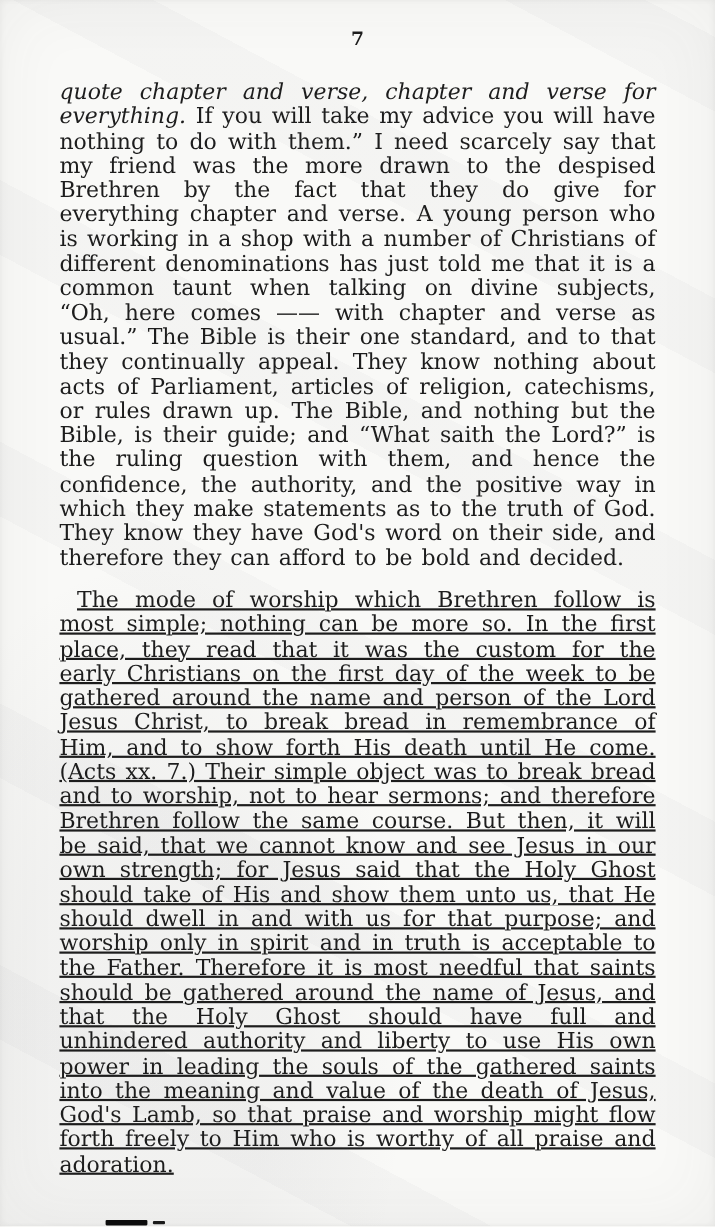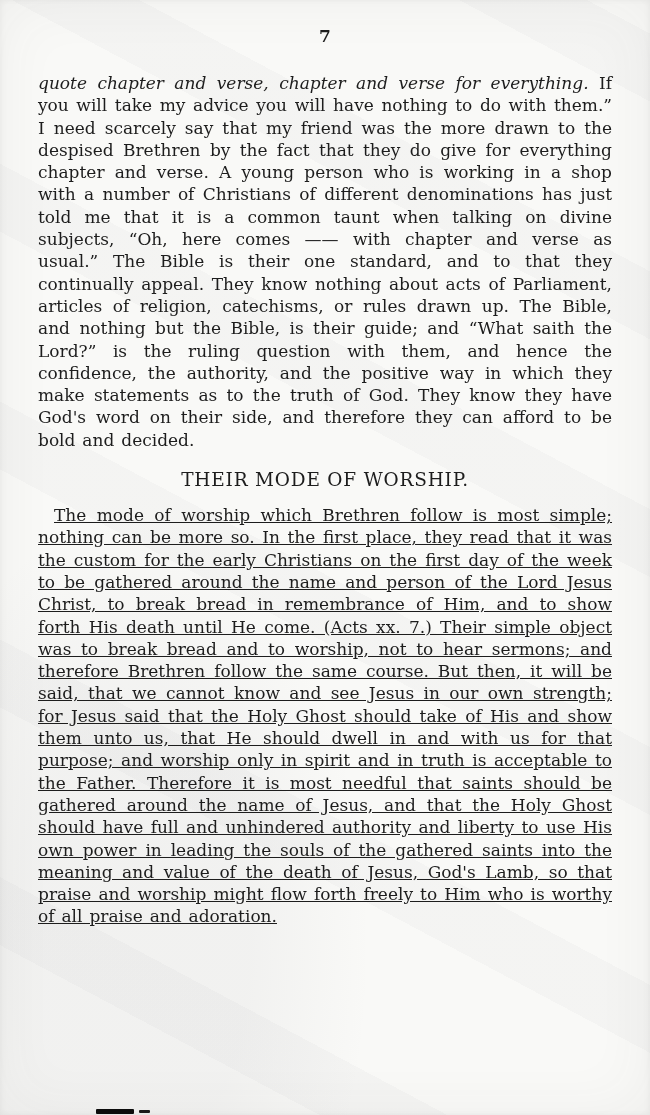--- a/index.html
+++ b/index.html
@@ -22,25 +22,25 @@
     padding: 26px 38px 0 38px;
     z-index: 2;
   }
   .page-number {
     text-align: center;
     font-weight: bold;
     font-size: 17px;
     margin: 0 0 26px 0;
   }
   .body-text {
-    font-size: 17px;
+    font-size: 20px;
     line-height: 22.3px;
     text-align: justify;
     word-spacing: 0.09em;
-    margin: 0;
+    margin: 16px;
   }
   .para1 {
     margin-bottom: 14px;
   }
   .italic-lead {
     font-style: italic;
   }
   .section-heading {
     text-align: center;
     font-size: 18.5px;
@@ -90,20 +90,19 @@
 <body>
 
 <div class="page">
   <div class="watermark"></div>
 
   <div class="content">
     <div class="page-number">7</div>
 
     <p class="body-text para1"><span class="italic-lead">quote chapter and verse, chapter and verse for everything.</span> <span>If you will take my advice you will have nothing to do with them.” I need scarcely say that my friend was the more drawn to the despised Brethren by the fact that they do give for everything chapter and verse. A young person who is working in a shop with a number of Christians of different denominations has just told me that it is a common taunt when talking on divine subjects, “Oh, here comes —— with chapter and verse as usual.” The Bible is their one standard, and to that they continually appeal. They know nothing about acts of Parliament, articles of religion, catechisms, or rules drawn up. The Bible, and nothing but the Bible, is their guide; and “What saith the Lord?” is the ruling question with them, and hence the confidence, the authority, and the positive way in which they make statements as to the truth of God. They know they have God's word on their side, and therefore they can afford to be bold and decided.</span></p>
 
-    <h2 class="section-heading">THEIR MODE OF WORSHIP.</h2>
 
     <p class="body-text para2">The mode of worship which Brethren follow is most simple; nothing can be more so. In the first place, they read that it was the custom for the early Christians on the first day of the week to be gathered around the name and person of the Lord Jesus Christ, to break bread in remembrance of Him, and to show forth His death until He come. (Acts xx. 7.) Their simple object was to break bread and to worship, not to hear sermons; and therefore Brethren follow the same course. But then, it will be said, that we cannot know and see Jesus in our own strength; for Jesus said that the Holy Ghost should take of His and show them unto us, that He should dwell in and with us for that purpose; and worship only in spirit and in truth is acceptable to the Father. Therefore it is most needful that saints should be gathered around the name of Jesus, and that the Holy Ghost should have full and unhindered authority and liberty to use His own power in leading the souls of the gathered saints into the meaning and value of the death of Jesus, God's Lamb, so that praise and worship might flow forth freely to Him who is worthy of all praise and adoration.</p>
   </div>
 
   <div class="artifact-1"></div>
   <div class="artifact-2"></div>
 </div>
 
 </body></html>

